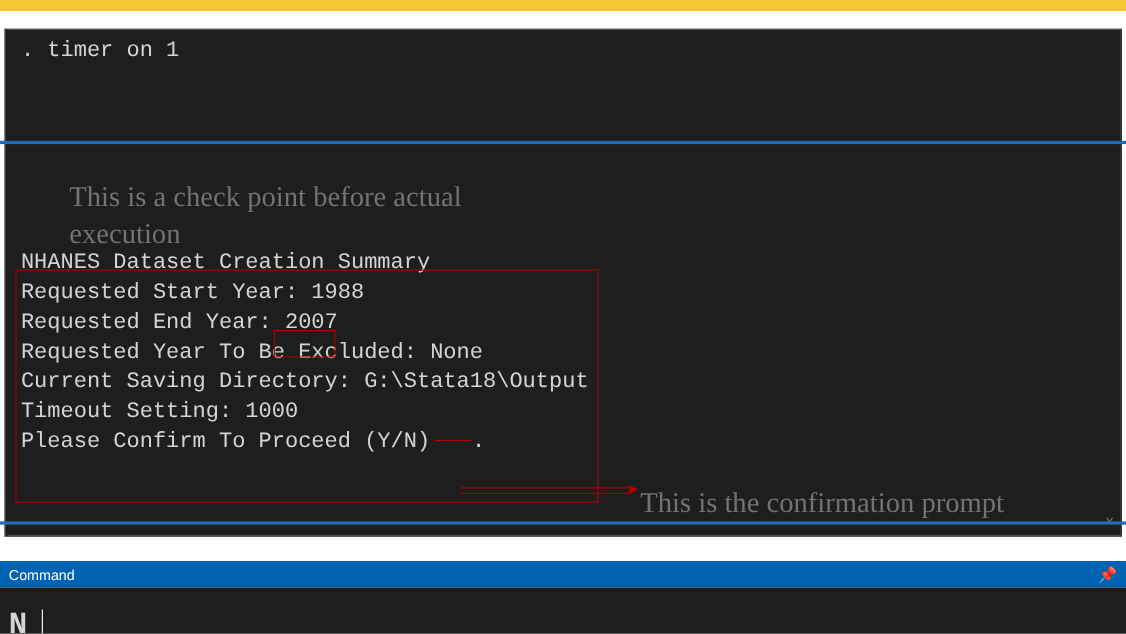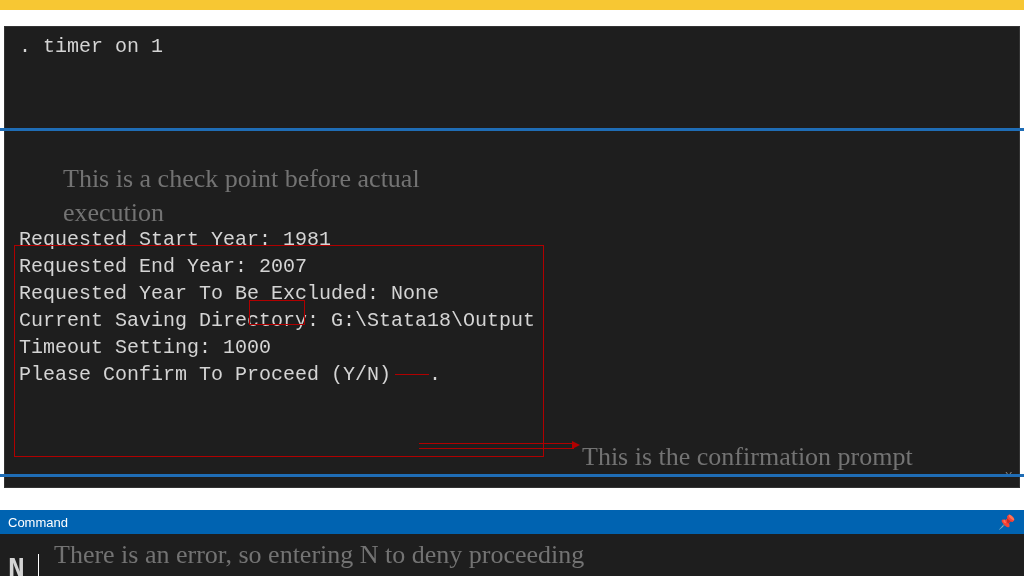--- a/index.html
+++ b/index.html
@@ -127,22 +127,23 @@
 </head>
 <body>
 
 <div class="top-bar"></div>
 
 <div class="terminal-border">
 <div class="terminal">
   <div>. timer on 1</div>
   <div style="height:26px"></div>
   <div style="height:140px"></div>
+  <div>NHANES Dataset Creation Summary</div>
   <div>
-    <span>Requested Start Year: </span><span>1981</span>
+    <span>Requested Start Year: </span><span>1988</span>
   </div>
   <div>
     <span>Requested End Year: </span><span>2007</span>
   </div>
   <div>Requested Year To Be Excluded: None</div>
   <div>Current Saving Directory: G:\Stata18\Output</div>
   <div>Timeout Setting: 1000</div>
   <div>
     <span>Please Confirm To Proceed (Y/N)</span><span style="display:inline-block;width:34px;border-bottom:1px solid #b00000;position:relative;top:-5px;margin-left:4px"></span><span>.</span>
   </div>
@@ -168,14 +169,13 @@
 <div class="white-gap"></div>
 
 <div class="command-bar">
   <span>Command</span>
   <span class="pin-icon">📌</span>
 </div>
 
 <div class="command-input-wrap">
   <input class="command-input" value="N" style="">
   <span class="cursor-line"></span>
-  <div class="annotation" style="position:absolute;left:54px;top:4px">There is an error, so entering N to deny proceeding</div>
 </div>
 
 </body></html>

